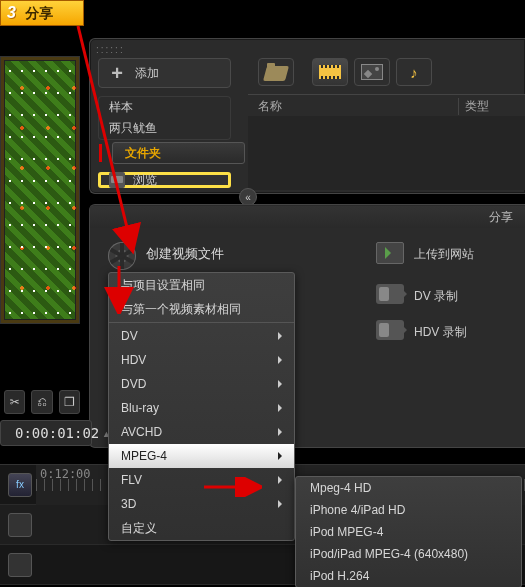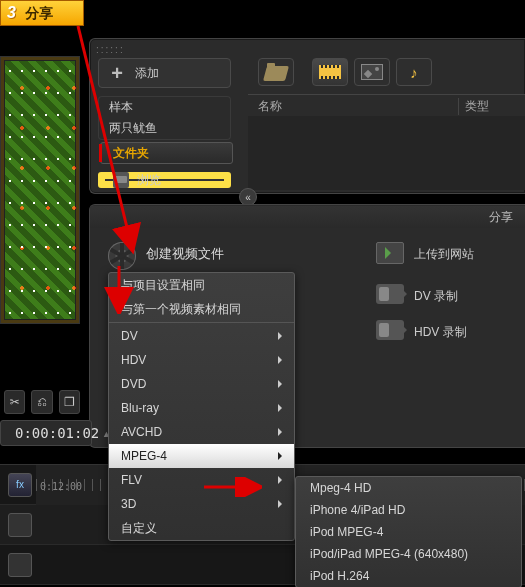--- a/index.html
+++ b/index.html
@@ -13,23 +13,23 @@
 .preview{position:absolute;left:0;top:56px;width:80px;height:268px;background:#4a3a12;box-shadow:inset 0 0 0 1px #333}
 .preview::before{content:"";position:absolute;inset:4px;background:repeating-linear-gradient(45deg,#2c5a12 0 6px,#3e7d1a 6px 12px);border:1px solid #222}
 .preview::after{content:"";position:absolute;inset:4px;background-image:radial-gradient(circle,#fff 1px,transparent 1px),radial-gradient(circle,#d00 2px,transparent 2px);background-size:12px 22px,26px 40px;background-position:0 0,5px 8px;mix-blend-mode:screen}
 .panel-a{position:absolute;left:89px;top:38px;right:0;height:154px;background:#2b2b2b;border:1px solid #444;border-right:none;border-radius:6px 0 0 6px;box-shadow:inset 0 0 0 1px #1a1a1a}
 .dots{position:absolute;left:96px;top:44px;color:#777;letter-spacing:2px;font-size:10px}
 .add-bar{position:absolute;left:98px;top:58px;width:133px;height:30px;background:#323232;border:1px solid #4a4a4a;border-radius:4px;display:flex;align-items:center;padding-left:8px;box-sizing:border-box}
 .add-plus{width:20px;height:20px;display:flex;align-items:center;justify-content:center;color:#bdbdbd;font-size:20px;font-weight:bold;margin-right:8px}
 .sample-row,.squid-row{position:absolute;left:98px;width:133px;height:22px;display:flex;align-items:center;padding-left:10px;box-sizing:border-box;color:#ccc;background:#2b2b2b;border:1px solid #3a3a3a}
 .sample-row{top:96px;border-top-left-radius:4px;border-top-right-radius:4px;border-bottom:none}
 .squid-row{top:118px;border-top:none;border-bottom-left-radius:4px;border-bottom-right-radius:4px}
-.folder-row{position:absolute;left:100px;top:142px;width:133px;height:22px;background:linear-gradient(#3a3a3a,#2a2a2a);border:1px solid #555;border-radius:3px;display:flex;align-items:center;padding-left:12px;box-sizing:border-box;color:#e6a500;font-weight:bold}
+.folder-row{position:absolute;left:112px;top:142px;width:133px;height:22px;background:linear-gradient(#3a3a3a,#2a2a2a);border:1px solid #555;border-radius:3px;display:flex;align-items:center;padding-left:12px;box-sizing:border-box;color:#e6a500;font-weight:bold}
 .folder-bar{position:absolute;left:99px;top:144px;width:3px;height:18px;background:#d00}
-.browse-row{position:absolute;left:98px;top:172px;width:133px;height:16px;background:#323232;border:7px solid #fde047;border-radius:3px;display:flex;align-items:center;padding-left:8px;box-sizing:border-box;color:#ccc}
+.browse-row{position:absolute;left:98px;top:172px;width:133px;height:16px;background:#323232;border:3px solid #fde047;border-radius:3px;display:flex;align-items:center;padding-left:8px;box-sizing:border-box;color:#ccc}
 .browse-icon{width:16px;height:16px;margin-right:8px;position:relative;background:#555;border-radius:2px}
 .browse-icon::before{content:"";position:absolute;left:2px;top:4px;width:12px;height:7px;background:#888;border-radius:1px}
 .media-bar{position:absolute;left:248px;top:55px;right:0;height:34px;display:flex;align-items:center;gap:6px;padding-left:10px;box-sizing:border-box}
 .mbtn{width:34px;height:26px;background:#2e2e2e;border:1px solid #4a4a4a;border-radius:4px;display:flex;align-items:center;justify-content:center}
 .mbtn.active{background:linear-gradient(#4a4a4a,#333)}
 .mbtn svg,.mbtn span{color:#f5c342}
 .folder-open{width:22px;height:18px;position:relative}
 .folder-open::before{content:"";position:absolute;left:0;top:3px;width:22px;height:15px;background:#9c8a5a;border-radius:2px;transform:skewX(-15deg)}
 .folder-open::after{content:"";position:absolute;left:2px;top:0;width:8px;height:4px;background:#9c8a5a;border-radius:1px 1px 0 0}
 .film{width:22px;height:14px;background:#f5c342;position:relative}
@@ -75,21 +75,21 @@
 .btm-tools{position:absolute;left:0;top:390px;width:80px;display:flex;gap:6px;padding-left:4px;box-sizing:border-box}
 .tool{width:22px;height:22px;background:#2a2a2a;border:1px solid #444;border-radius:3px;display:flex;align-items:center;justify-content:center;color:#ccc}
 .time-box{position:absolute;left:0;top:420px;height:24px;width:90px;background:#2a2a2a;border:1px solid #444;border-radius:3px;display:flex;align-items:center;color:#ddd;font-family:monospace;font-size:14px}
 .time-box .step{width:12px;text-align:center;color:#888;margin-left:3px}
 .timeline-wrap{position:absolute;left:0;top:464px;right:0;height:120px;background:#171717;border-top:1px solid #333}
 .timeline-wrap .tlrow{height:40px;border-bottom:1px solid #2a2a2a;display:flex;align-items:center;padding-left:8px;box-sizing:border-box}
 .timeline-wrap .tlrow.dark{background:#1e1e1e}
 .tl-icon{width:22px;height:22px;background:#333;border:1px solid #555;border-radius:3px}
 .ruler{position:absolute;left:36px;right:0;top:0;height:40px;background:#222}
 .ruler::before{content:"";position:absolute;left:0;right:0;top:14px;height:12px;background:repeating-linear-gradient(90deg,#555 0 1px,transparent 1px 8px)}
-.ruler .r0{position:absolute;left:4px;top:16px;color:#888;font-family:monospace;font-size:10px}
+.ruler .r0{position:absolute;left:4px;top:2px;color:#888;font-family:monospace;font-size:12px}
 </style>
 </head>
 <body>
 
 <div class="app">
 
   <div class="share-tag">
     <span class="num">3</span>
     <span class="txt">分享</span>
   </div>

